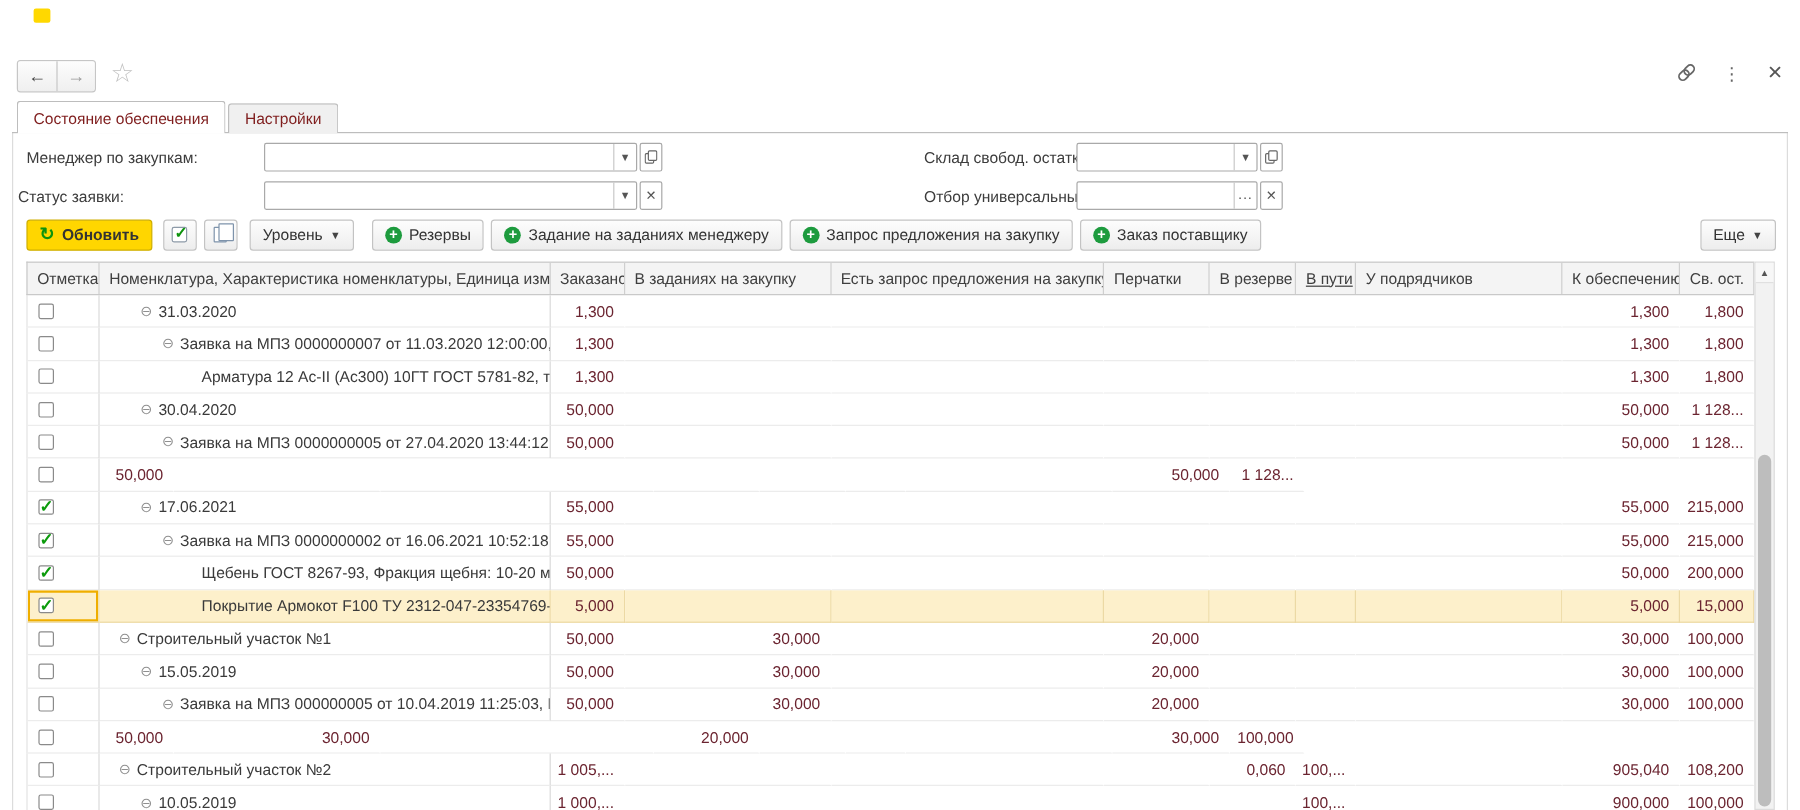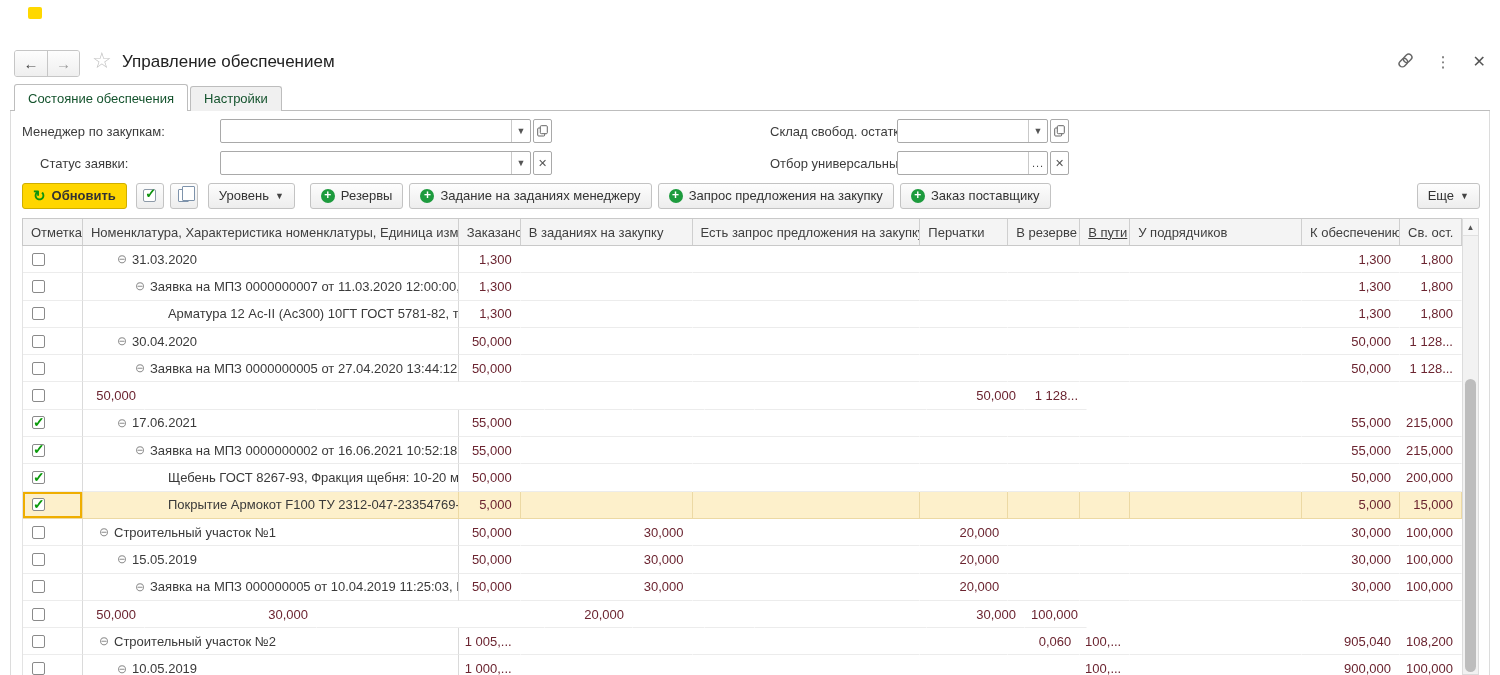--- a/index.html
+++ b/index.html
@@ -22,21 +22,21 @@
   .star { position:absolute; left:78px; top:-2px; font-size:22px; color:#c0c0c0; }
   .page-title { position:absolute; left:108px; top:2px; font-size:17px; color:#222; white-space:nowrap; }
   .tb-icons { position:absolute; right:0; top:2px; display:flex; gap:22px; align-items:center; }
   .tb-ico { color:#666; font-size:15px; line-height:1; }
   .kebab { letter-spacing:0; font-size:15px; }
   .close-x { font-size:16px; color:#555; }
 
   
   .tabs { position:absolute; left:14px; top:85px; right:14px; height:26px; display:flex; align-items:flex-end; }
   .tabline { position:absolute; left:-4px; right:-4px; bottom:0; height:1px; background:#bdbdbd; }
-  .tab { position:relative; padding:4px 13px 5px; border:1px solid #bdbdbd; border-bottom:none; border-radius:3px 3px 0 0; background:#f0f0f0; color:#14532d; margin-right:2px; white-space:nowrap; }
+  .tab { position:relative; padding:4px 13px 5px; border:1px solid #bdbdbd; border-bottom:none; border-radius:3px 3px 0 0; background:#f0f0f0; color:#7f1d1d; margin-right:2px; white-space:nowrap; }
   .tab.active { background:#fff; z-index:2; padding-top:6px; }
   .tab.active:after { content:""; position:absolute; left:0; right:0; bottom:-1px; height:1px; background:#fff; }
 
   
   .flabel { position:absolute; color:#3c3c3c; white-space:nowrap; }
   .fgroup { position:absolute; display:flex; height:24px; }
   .fbox { display:flex; border:1px solid #a9a9a9; border-radius:2px; background:#fff; height:24px; }
   .ftext { height:100%; }
   .fseg { width:19px; display:flex; align-items:center; justify-content:center; border-left:1px solid #c9c9c9; color:#555; font-size:9px; }
   .fseg.dots { font-size:11px; letter-spacing:1px; color:#444; }
@@ -90,21 +90,20 @@
   <div class="titlebar">
     <div class="navgroup">
       <div class="navbtn">
           <span>←</span>
         </div>
       <div class="navbtn">
           <span>→</span>
         </div>
     </div>
     <div class="star">☆</div>
-    <div class="page-title">Управление обеспечением</div>
     <div class="tb-icons">
       <span class="tb-ico">
         <svg width="17" height="17" viewBox="0 0 16 16">
             <g stroke="#666" fill="none" stroke-width="1.4" transform="rotate(-45 8 8)">
               <rect x="0.8" y="5" width="8.6" height="6" rx="3"></rect>
               <rect x="6.6" y="5" width="8.6" height="6" rx="3"></rect>
             </g>
           </svg>
       </span>
       <span class="tb-ico kebab">⋮</span>
@@ -139,21 +138,21 @@
       <div class="fseg">▼</div>
     </div>
     <div class="fbtn">
         <svg width="11" height="12" viewBox="0 0 11 12">
           <rect x="0.7" y="3" width="7" height="8" rx="1" fill="#fff" stroke="#666"></rect>
           <rect x="3.3" y="0.7" width="7" height="8" rx="1" fill="#fff" stroke="#666"></rect>
         </svg>
       </div>
   </div>
 
-  <div class="flabel" style="left:40px; top:156px;">Статус заявки:</div>
+  <div class="flabel" style="left:15px; top:156px;">Статус заявки:</div>
   <div class="fgroup" style="left:220px; top:151px;">
     <div class="fbox">
       <div class="ftext" style="width:290px;"></div>
       <div class="fseg">▼</div>
     </div>
     <div class="fbtn">✕</div>
   </div>
 
   <div class="flabel" style="left:770px; top:156px;">Отбор  универсальный:</div>
   <div class="fgroup" style="left:897px; top:151px;">

